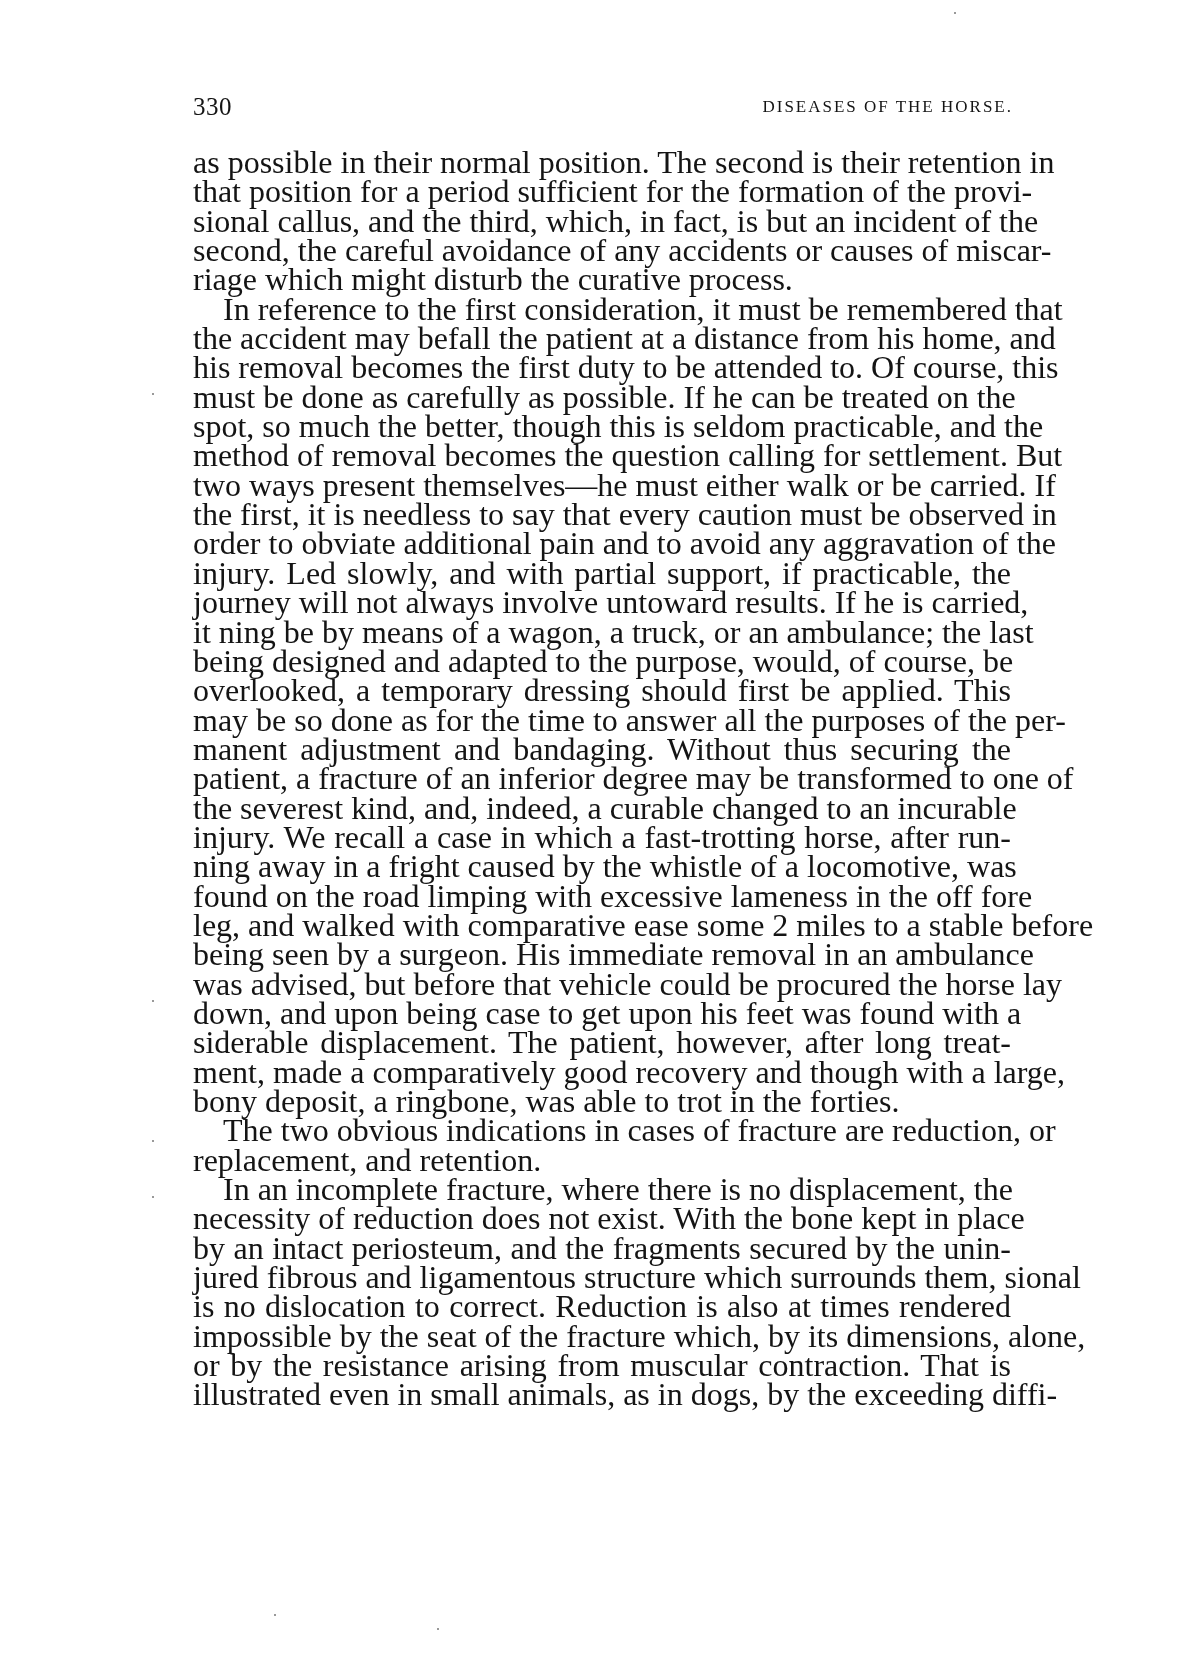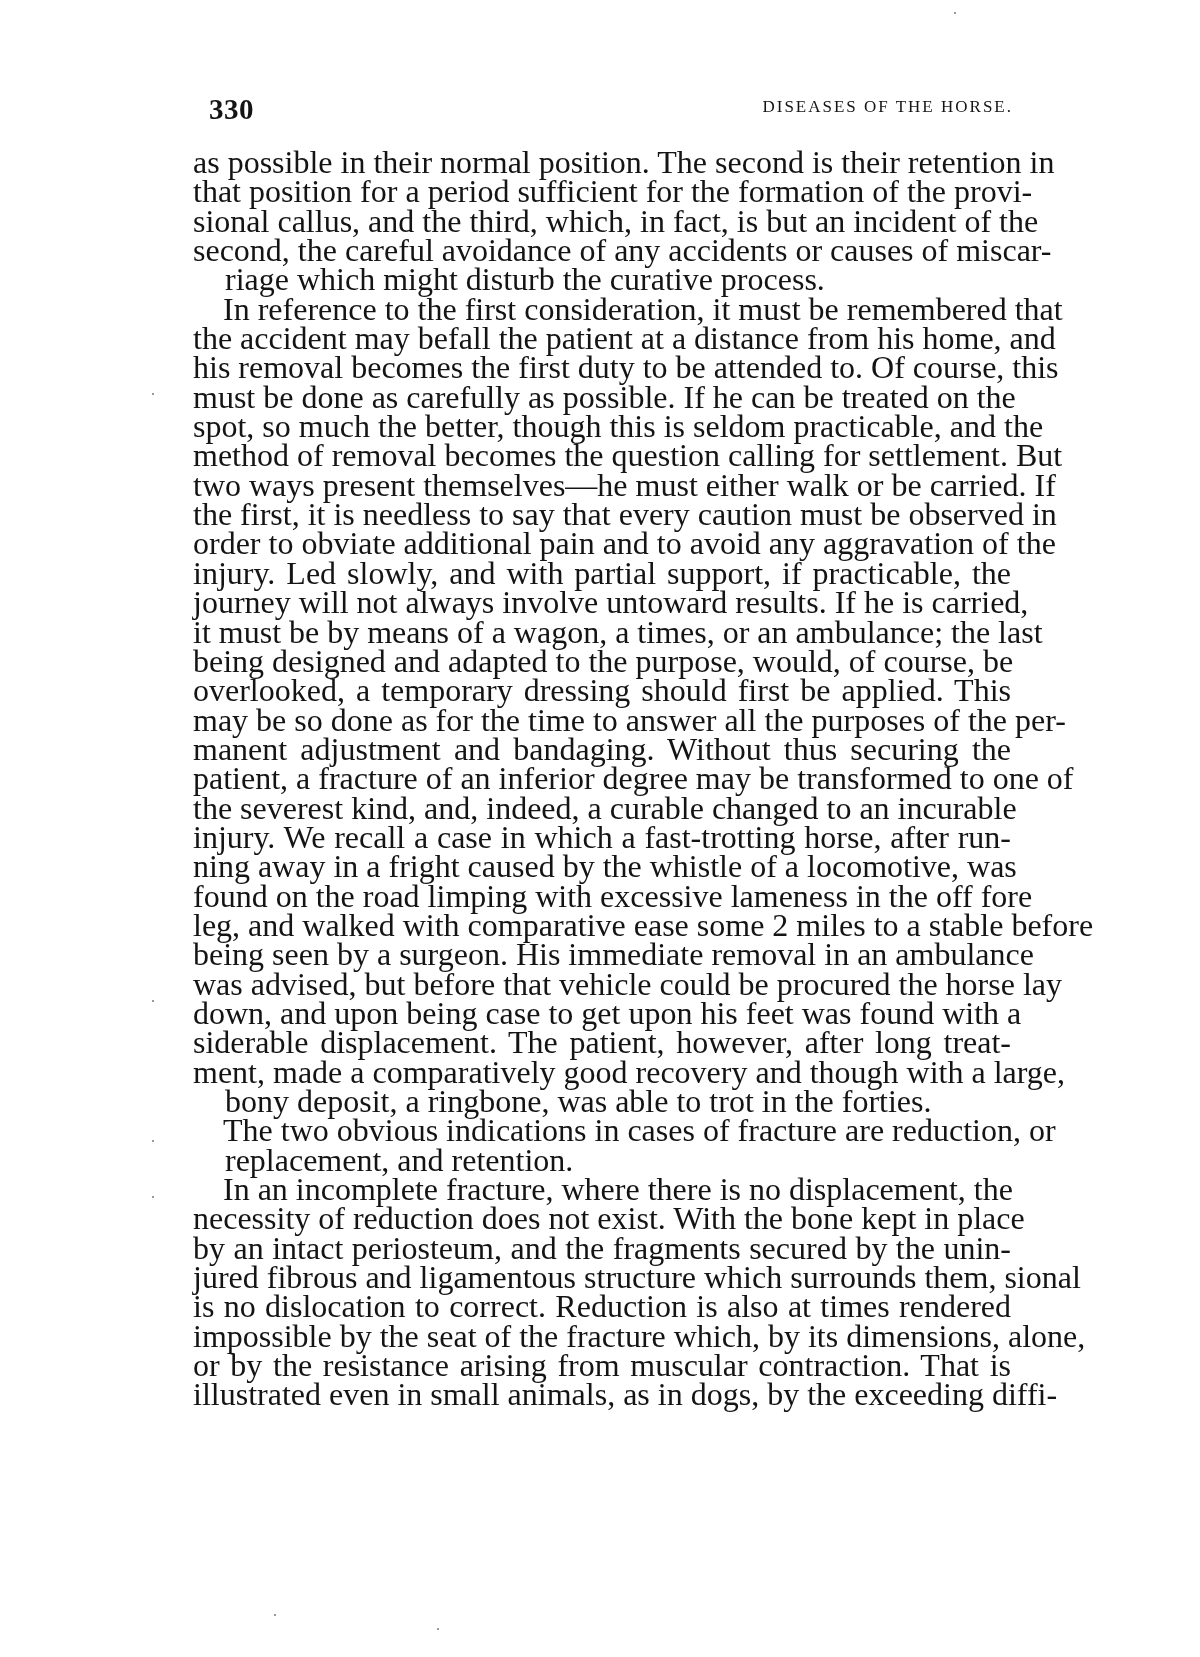--- a/index.html
+++ b/index.html
@@ -24,24 +24,24 @@
     }
     .running-head {
       position: absolute;
       left: 193px;
       top: 93px;
       width: 820px;
       height: 30px;
     }
     .page-number {
       position: absolute;
-      left: 16px;
+      left: 0;
       top: 0;
-      font-size: 29px;
-      font-weight: bold;
+      font-size: 25px;
+      font-weight: normal;
       letter-spacing: 0.5px;
     }
     .running-title {
       position: absolute;
       left: 0;
       right: 0;
       top: 4px;
       text-align: right;
       font-size: 17px;
       letter-spacing: 2px;
@@ -59,21 +59,20 @@
       height: 29.35px;
       line-height: 29.35px;
       font-size: 32px;
       text-align: justify;
       text-align-last: justify;
       white-space: nowrap;
       overflow: visible;
     }
     .line.last {
       text-align-last: left;
-      margin-left: 32px;
     }
     .line.indent {
       padding-left: 30px;
     }
     .speck {
       position: absolute;
       width: 2px;
       height: 2px;
       background: #777;
       border-radius: 1px;
@@ -98,21 +97,21 @@
       <span class="line">the accident may befall the patient at a distance from his home, and</span>
       <span class="line">his removal becomes the first duty to be attended to.  Of course, this</span>
       <span class="line">must be done as carefully as possible.  If he can be treated on the</span>
       <span class="line">spot, so much the better, though this is seldom practicable, and the</span>
       <span class="line">method of removal becomes the question calling for settlement.  But</span>
       <span class="line">two ways present themselves—he must either walk or be carried.  If</span>
       <span class="line">the first, it is needless to say that every caution must be observed in</span>
       <span class="line">order to obviate additional pain and to avoid any aggravation of the</span>
       <span class="line">injury.  Led slowly, and with partial support, if practicable, the</span>
       <span class="line">journey will not always involve untoward results.  If he is carried,</span>
-      <span class="line">it must be by means of a wagon, a times, or an ambulance; the last</span>
+      <span class="line">it ning be by means of a wagon, a truck, or an ambulance; the last</span>
       <span class="line">being designed and adapted to the purpose, would, of course, be</span>
       <span class="line">overlooked, a temporary dressing should first be applied.  This</span>
       <span class="line">may be so done as for the time to answer all the purposes of the per-</span>
       <span class="line">manent adjustment and bandaging.  Without thus securing the</span>
       <span class="line">patient, a fracture of an inferior degree may be transformed to one of</span>
       <span class="line">the severest kind, and, indeed, a curable changed to an incurable</span>
       <span class="line">injury.  We recall a case in which a fast-trotting horse, after run-</span>
       <span class="line">ning away in a fright caused by the whistle of a locomotive, was</span>
       <span class="line">found on the road limping with excessive lameness in the off fore</span>
       <span class="line">leg, and walked with comparative ease some 2 miles to a stable before</span>

